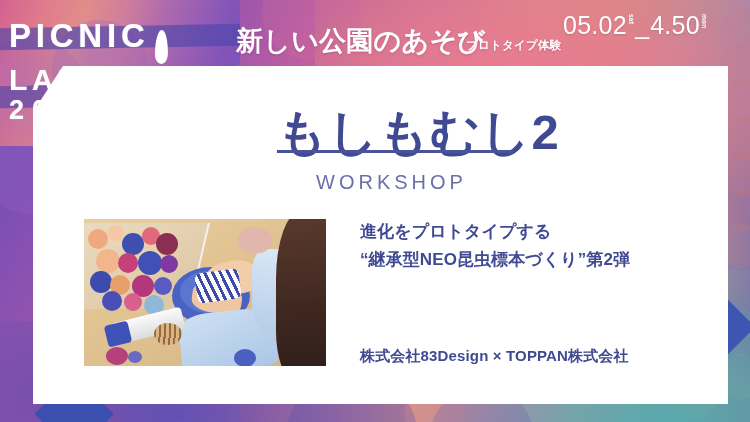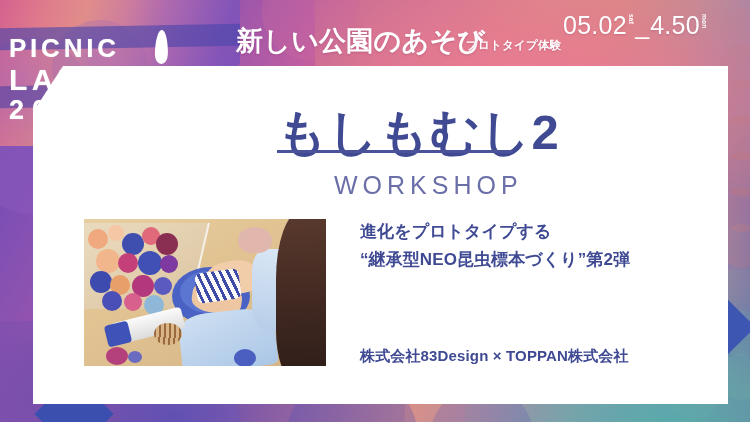--- a/index.html
+++ b/index.html
@@ -70,21 +70,21 @@
     position:absolute; border-radius:50%;
     background:radial-gradient(circle at 42% 40%, rgba(150,100,200,.45), rgba(120,80,190,.12) 70%, transparent 78%);
   }
   .logo-text {
     position:absolute; color:#fff;
     font-weight:700; letter-spacing:.145em;
     text-shadow:0 0 1px rgba(255,255,255,.5);
     white-space:nowrap;
   }
   #logo-l1 { left:9px;  top:3px;  font-size:30px; }
-  #logo-l2 { left:9px;  top:33px; font-size:26px; }
+  #logo-l2 { left:9px;  top:17px; font-size:33px; }
   #logo-l3 { left:9px;  top:63px; font-size:30px; }
   #logo-l4 { left:9px;  top:95px; font-size:27px; letter-spacing:.30em; }
   #logo-leaf {
     position:absolute; left:155px; top:30px; width:13px; height:34px;
     background:#fff;
     border-radius:50% 50% 50% 50% / 72% 72% 30% 30%;
     transform:rotate(1deg);
   }
 
   
@@ -131,22 +131,22 @@
   #card-title {
     position:absolute; left:244px; top:34px;
     font-size:49px; font-weight:700; color:#3f4a93;
     letter-spacing:.015em; white-space:nowrap;
   }
   #card-title-rule {
     position:absolute; left:244px; top:84px; width:236px; height:3px;
     background:#4a5299;
   }
   #card-subtitle {
-    position:absolute; left:301px; top:105px;
-    font-size:25px; font-weight:400; color:#6b6fa8;
+    position:absolute; left:283px; top:105px;
+    font-size:20px; font-weight:400; color:#6b6fa8;
     letter-spacing:.20em; white-space:nowrap;
   }
   #photo {
     position:absolute; left:51px; top:153px; width:242px; height:147px;
     overflow:hidden; background:#e4c79a;
   }
   .ph { position:absolute; }
   #desc { position:absolute; left:327px; top:152px; }
   .desc-line {
     font-size:17px; font-weight:700; color:#3f4a93;

